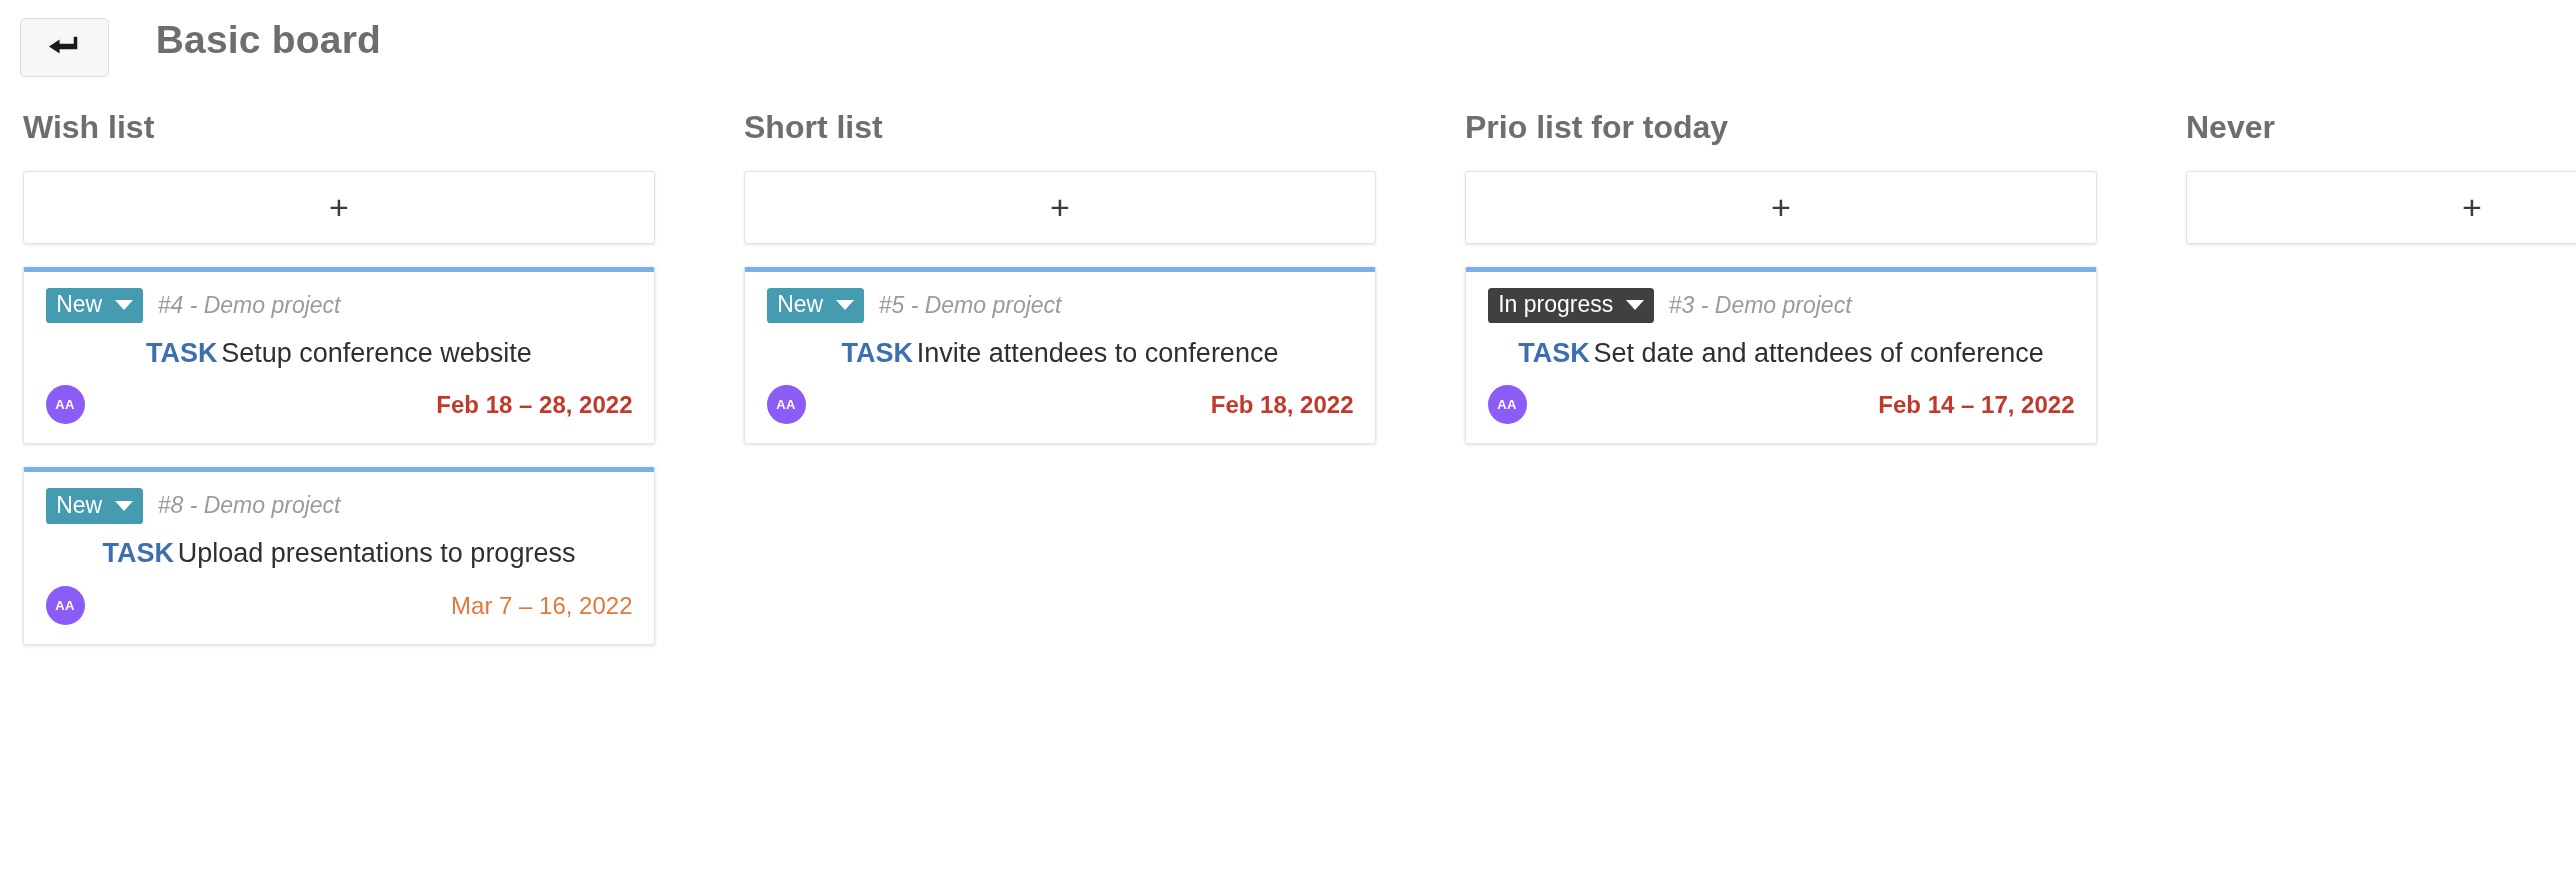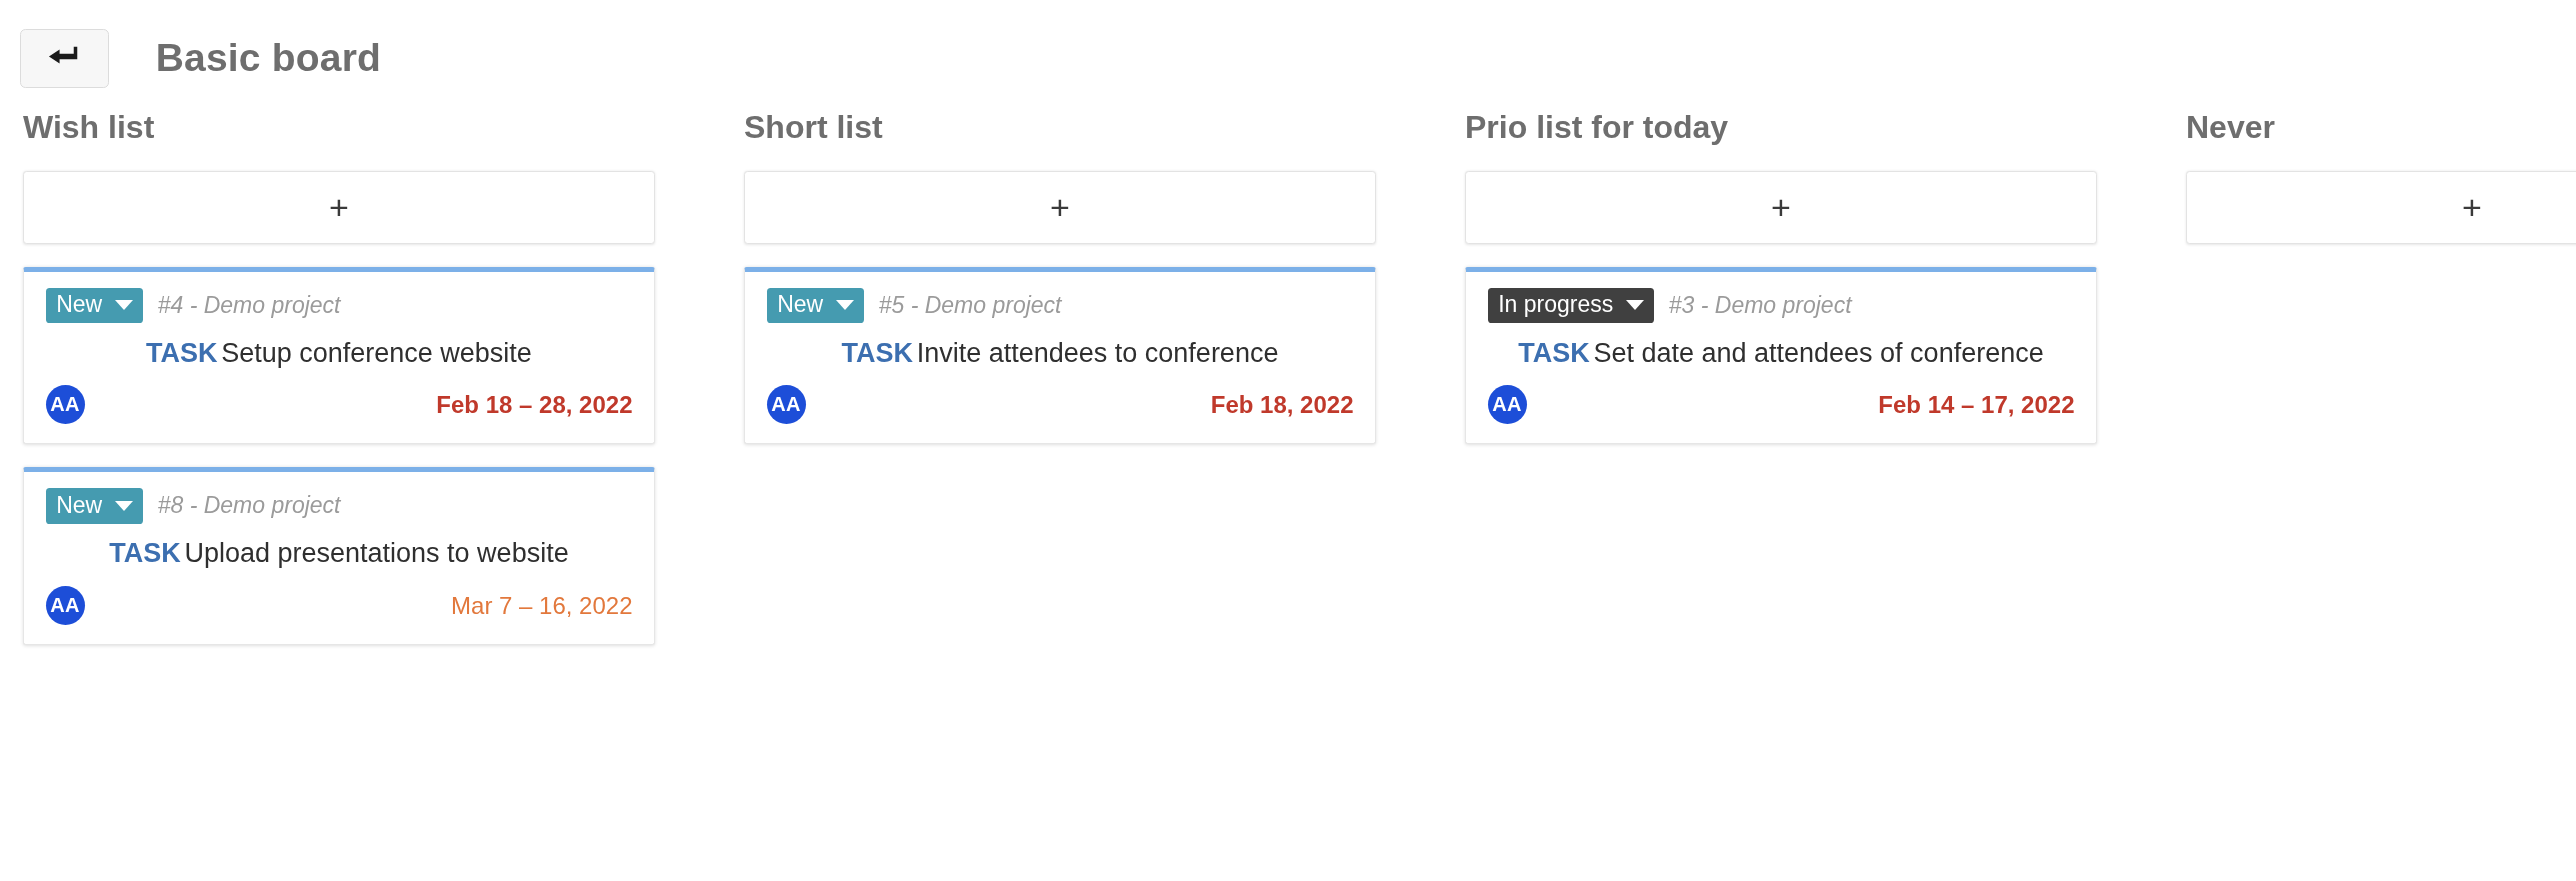--- a/index.html
+++ b/index.html
@@ -9,21 +9,20 @@
     width: 2576px;
     height: 882px;
     background: #ffffff;
     font-family: "Liberation Sans", sans-serif;
     overflow: hidden;
   }
 
   
   .page-header {
     display: flex;
-    align-items: center;
     padding: 18px 0 0 19.7px;
     height: 98px;
   }
 
   .back-button {
     width: 89px;
     height: 59px;
     background: #f7f7f7;
     border: 0.9px solid #dcdcdc;
     border-radius: 5.4px;
@@ -156,23 +155,23 @@
     display: flex;
     align-items: center;
     justify-content: space-between;
     min-height: 41px;
   }
 
   .avatar {
     width: 39px;
     height: 39px;
     border-radius: 50%;
-    background: #1d4ed8;
+    background: #8b5cf6;
     color: #ffffff;
-    font-size: 20px;
+    font-size: 13px;
     font-weight: bold;
     display: flex;
     align-items: center;
     justify-content: center;
     letter-spacing: 0.4px;
     flex: none;
   }
 
   .card-date {
     font-size: 24px;
@@ -229,21 +228,21 @@
           <span class="status-badge status-new">
             <span>New</span>
             <span class="badge-caret"></span>
           </span>
           <span class="card-ref">
             <span class="ref-id">#8</span>
             <span>- Demo project</span>
           </span>
         </div>
         <div class="card-title">
-          <span class="task-label">TASK</span><span>Upload presentations to website</span>
+          <span class="task-label">TASK</span><span>Upload presentations to progress</span>
         </div>
         <div class="card-footer">
           <span class="avatar">AA</span>
           <span class="card-date date-orange">Mar 7 – 16, 2022</span>
         </div>
       </div>
 
     </div>
   </div>
 

